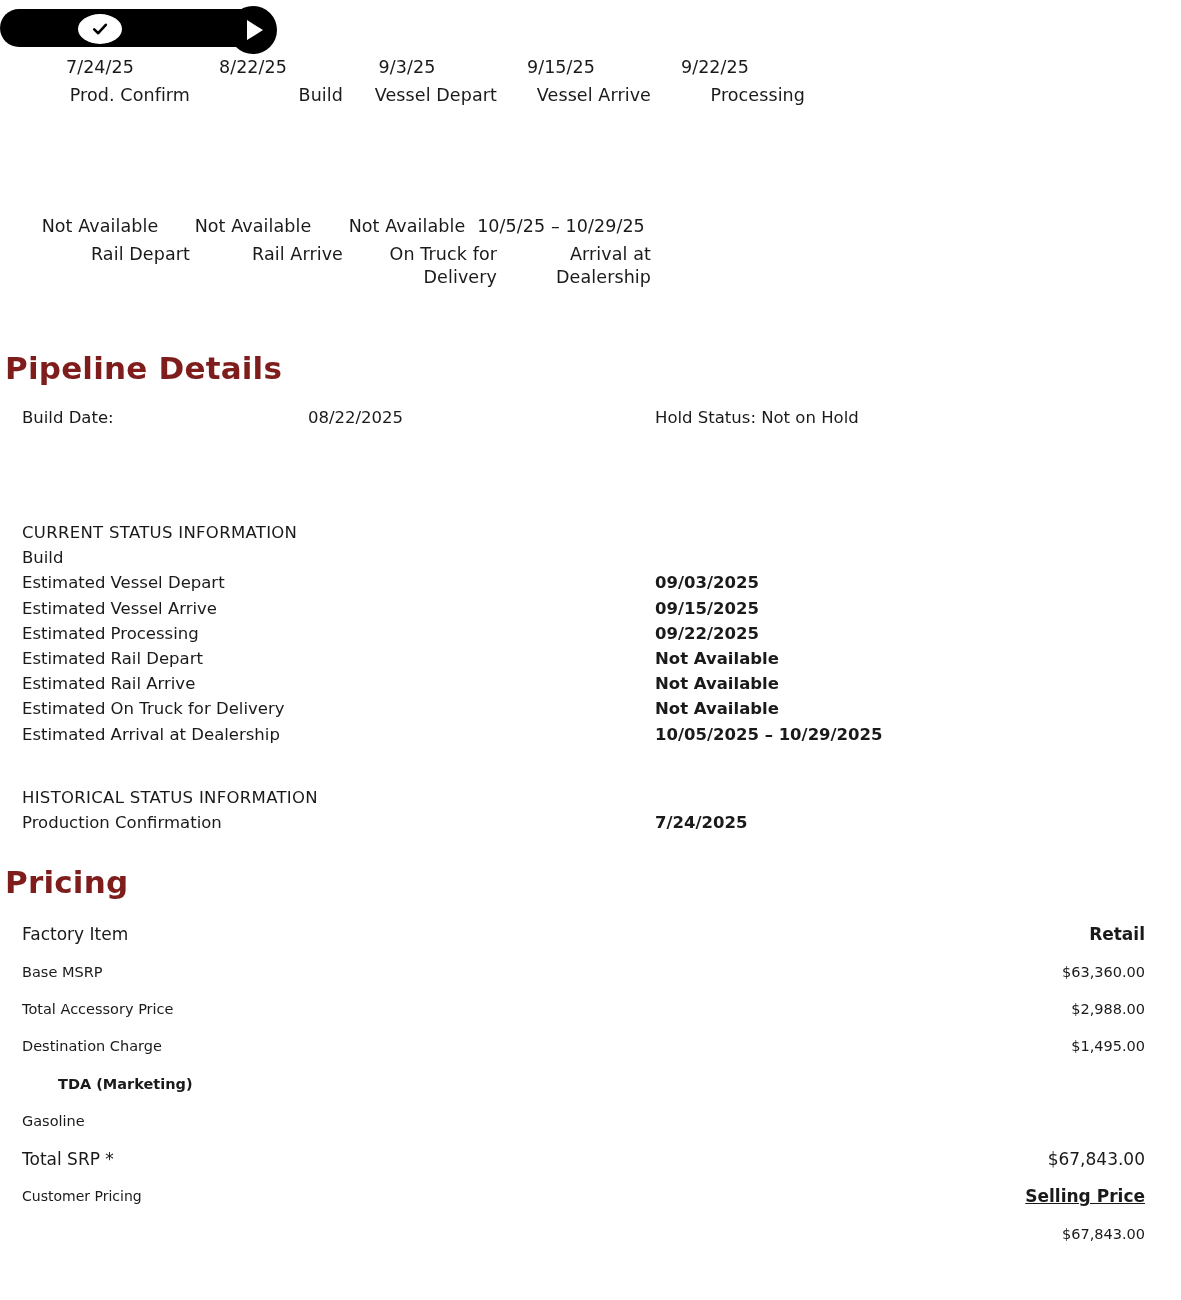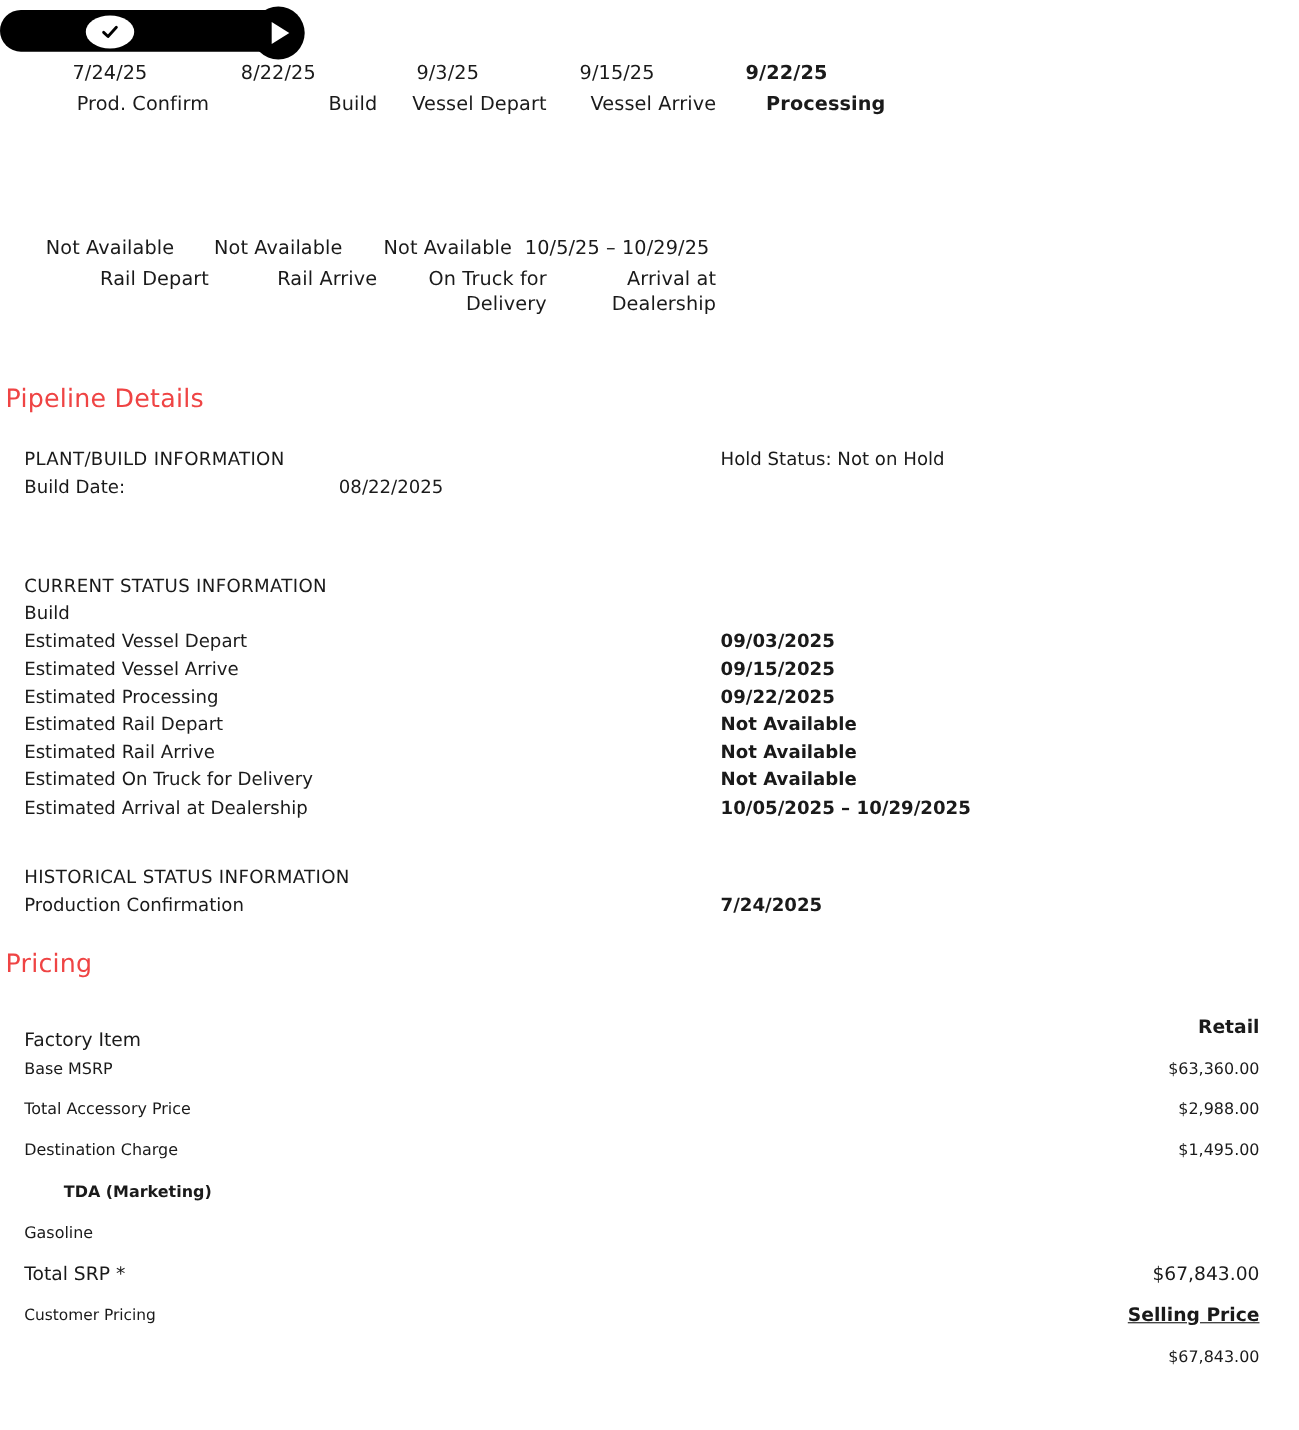--- a/index.html
+++ b/index.html
@@ -78,33 +78,33 @@
     letter-spacing: 0.1px;
   }
   .tl-date { display: block; }
   .tl-label { display: block; text-align: right; }
 
   
   .c0 { left: 10px;  width: 180px; }
   .c1 { left: 163px; width: 180px; }
   .c2 { left: 317px; width: 180px; }
   .c3 { left: 471px; width: 180px; }
-  .c4 { left: 625px; width: 180px; font-weight: bold; }
+  .c4 { left: 625px; width: 180px; }
 
   .row-a .tl-date  { margin-bottom: 5px; }
   .row-b .tl-date  { margin-bottom: 5px; }
 
   
   .section-title {
     position: absolute;
     left: 5px;
-    font-size: 23px;
-    font-weight: 400;
+    font-size: 31px;
+    font-weight: 700;
     letter-spacing: 0.2px;
-    color: #ef4444;
+    color: #7f1d1d;
   }
   #pipeline-title { top: 350px; }
   #pricing-title  { top: 864px; }
 
   
   .detail-block {
     position: absolute;
     left: 22px;
     width: 1140px;
     font-size: 16.5px;
@@ -161,21 +161,21 @@
     font-size: 14.5px;
     line-height: 20px;
     text-align: right;
     white-space: nowrap;
   }
   .pr-row.header .pr-item,
   .pr-row.header .pr-val {
     font-size: 17px;
     font-weight: 700;
   }
-  .pr-row.header .pr-item { font-weight: 400; margin-top: 12px; }
+  .pr-row.header .pr-item { font-weight: 400; }
   .pr-row.emphasis .pr-item { font-weight: 600; margin-left: 36px; }
   .pr-row.total .pr-item { font-size: 17px; }
   .pr-row.total .pr-val  { font-size: 17px; }
   .pr-row.cust .pr-item  { font-size: 14px; }
   .pr-row.cust .pr-val   { font-size: 17px; font-weight: 700; text-decoration: underline; }
   .pr-row.final .pr-val  { font-size: 14.5px; }
 
   .pr-row.r-base   { height: 37px; }
 </style>
 </head>
@@ -238,21 +238,20 @@
     <div class="tl-col c3">
       <span class="tl-date">10/5/25 – 10/29/25</span>
       <span class="tl-label">Arrival at Dealership</span>
     </div>
   </div>
 </div>
 
 <div class="section-title" id="pipeline-title">Pipeline Details</div>
 
 <div class="detail-block" id="plant-block">
-  <div class="detail-line detail-head">PLANT/BUILD INFORMATION</div>
   <div class="detail-line">
     <span class="k">Build Date:</span>
     <span class="v v-col-a">08/22/2025</span>
   </div>
 </div>
 
 <div id="hold-status">Hold Status: Not on Hold</div>
 
 <div class="detail-block" id="current-block">
   <div class="detail-line detail-head">CURRENT STATUS INFORMATION</div>

